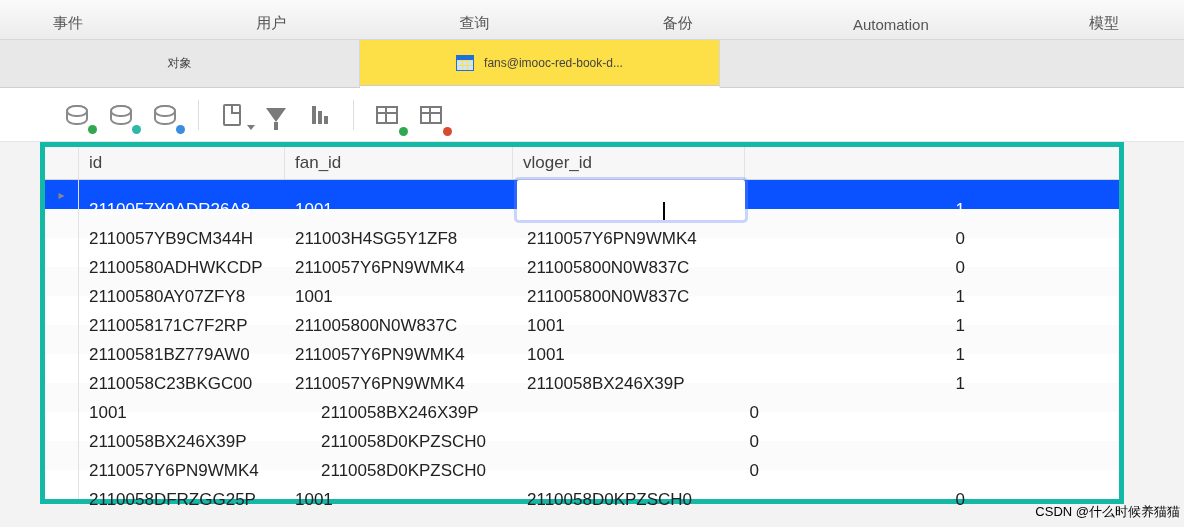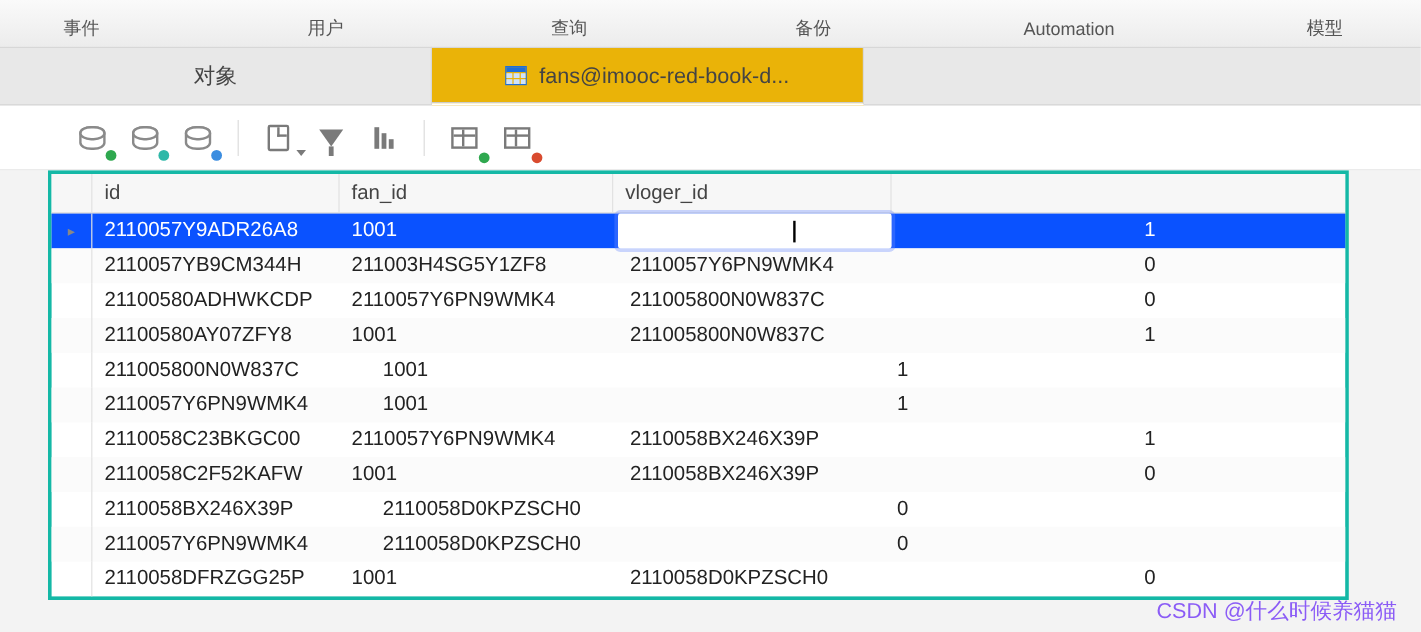--- a/index.html
+++ b/index.html
@@ -31,27 +31,27 @@
   
   .tabs {
     display:flex;
     background:#e8e8e8;
     border-bottom:1px solid #d0d0d0;
     height:48px;
     align-items:flex-end;
   }
   .tab {
     display:flex; align-items:center; justify-content:center;
-    padding:0 24px; height:48px; font-size:18px; color:#444;
+    padding:0 24px; height:48px; font-size:12px; color:#444;
     border-right:1px solid #d8d8d8;
     min-width:360px;
     gap:10px;
   }
   .tab.active {
-    background:#eab308; border-bottom:2px solid #fff;
+    background:#fde047; border-bottom:2px solid #fff;
     position:relative; top:1px;
     box-shadow:0 -1px 0 #ccc inset;
   }
   .table-icon {
     display:inline-flex; flex-direction:column; gap:1px;
     width:18px; height:16px; border:1px solid #1e6fd9;
   }
   .table-icon .hdr { height:4px; background:#1e6fd9; }
   .table-icon .cell-row { flex:1; display:flex; gap:1px; }
   .table-icon .c { flex:1; background:#cfe3fb; }
@@ -90,38 +90,38 @@
   .sort-ic{display:flex;gap:2px;align-items:flex-end}
   .sort-ic .b{width:4px;background:#7a7a7a}
   .sort-ic .b1{height:18px}.sort-ic .b2{height:13px}.sort-ic .b3{height:8px}
   .tbl-sm{width:22px;height:18px;border:2px solid #7a7a7a;position:relative}
   .tbl-sm::before{content:"";position:absolute;top:4px;left:0;right:0;height:2px;background:#7a7a7a}
   .tbl-sm::after{content:"";position:absolute;top:0;bottom:0;left:7px;width:2px;background:#7a7a7a}
   .corner{position:absolute;bottom:-4px;right:-4px;width:9px;height:9px;border-radius:50%}
   .corner.g{background:#2fa84f}.corner.r{background:#d94b2f}
 
   
-  .grid-wrap{background:#fff; margin:0 60px 0 40px; border:3px solid #14b8a6;}
+  .grid-wrap{background:#fff; margin:0 60px 0 40px; border:5px solid #14b8a6;}
   .grid-head{display:flex; background:#f7f7f7; border-bottom:1px solid #d5d5d5;}
   .gutter{width:34px; border-right:1px solid #e2e2e2; display:flex;align-items:center;justify-content:center;color:#888;font-size:12px}
   .col{padding:6px 10px; font-size:17px; color:#444; border-right:1px solid #e2e2e2;}
   .col-id{width:206px}.col-vl{width:232px}.col-fa{width:228px}.col-is{width:230px;text-align:left;border-right:none}
   .grid-body .row{display:flex; height:29px;}
-  .row .cell{padding:4px 10px; font-size:17px; color:#222; font-family:Arial,sans-serif; white-space:nowrap; overflow:hidden}
+  .row .cell{padding:20px 10px; font-size:17px; color:#222; font-family:Arial,sans-serif; white-space:nowrap; overflow:hidden}
   .row:nth-child(even){background:#fbfbfb}
   .row.selected{background:#0a52ff;color:#fff}
   .row.selected .cell{color:#fff}
   .cell-id{width:206px}.cell-vl{width:232px}.cell-fa{width:228px}.cell-is{width:230px;text-align:right;padding-right:16px}
   .edit-cell{
     background:#fff;color:#000;border-radius:2px;
     box-shadow:0 0 0 3px rgba(110,140,255,0.35);
     position:relative;
   }
   .caret-edit{display:inline-block;width:2px;height:18px;background:#000;vertical-align:middle;margin:0 1px;animation:none}
-  .watermark{position:absolute;right:20px;bottom:6px;color:#8b5cf6;font-size:18px}
+  .watermark{position:absolute;right:4px;bottom:6px;color:#000000;font-size:13px}
 </style>
 </head>
 <body>
 
 <div class="topbar">
   <div class="topbar-item">
       <span>事件</span>
     </div>
   <div class="topbar-item">
       <span>用户</span>
@@ -232,40 +232,41 @@
       </div>
       <div class="row">
         <div class="gutter"></div>
         <div class="cell cell-id">21100580AY07ZFY8</div>
         <div class="cell cell-vl">1001</div>
         <div class="cell cell-fa">211005800N0W837C</div>
         <div class="cell cell-is">1</div>
       </div>
       <div class="row">
         <div class="gutter"></div>
+        <div class="cell cell-id">2110058171C7F2RP</div>
         <div class="cell cell-vl">211005800N0W837C</div>
         <div class="cell cell-fa">1001</div>
         <div class="cell cell-is">1</div>
       </div>
       <div class="row">
         <div class="gutter"></div>
+        <div class="cell cell-id">21100581BZ779AW0</div>
         <div class="cell cell-vl">2110057Y6PN9WMK4</div>
         <div class="cell cell-fa">1001</div>
         <div class="cell cell-is">1</div>
       </div>
       <div class="row">
         <div class="gutter"></div>
         <div class="cell cell-id">2110058C23BKGC00</div>
         <div class="cell cell-vl">2110057Y6PN9WMK4</div>
         <div class="cell cell-fa">2110058BX246X39P</div>
         <div class="cell cell-is">1</div>
       </div>
       <div class="row">
         <div class="gutter"></div>
-        <div class="cell cell-id">2110058C2F52KAFW</div>
         <div class="cell cell-vl">1001</div>
         <div class="cell cell-fa">2110058BX246X39P</div>
         <div class="cell cell-is">0</div>
       </div>
       <div class="row">
         <div class="gutter"></div>
         <div class="cell cell-vl">2110058BX246X39P</div>
         <div class="cell cell-fa">2110058D0KPZSCH0</div>
         <div class="cell cell-is">0</div>
       </div>

